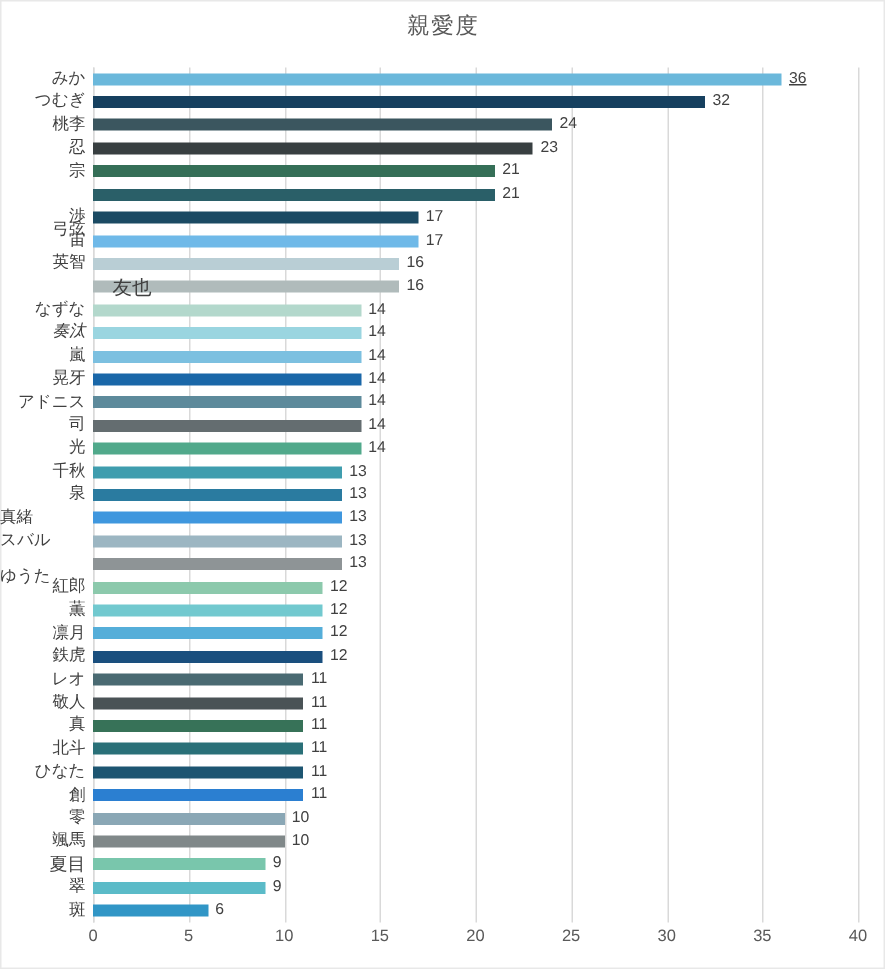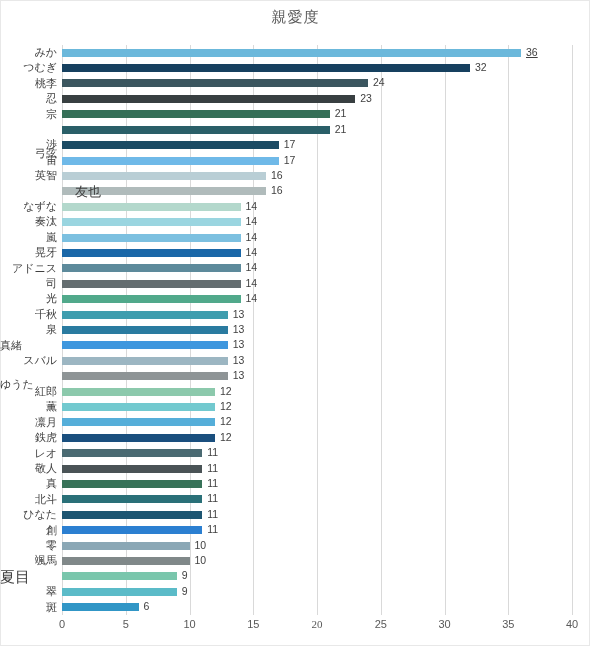--- a/index.html
+++ b/index.html
@@ -273,53 +273,53 @@
       <div style="position: absolute; left: 0px; width: 57px; top: 60.4054px; height: 15.4054px; line-height: 15.4054px; text-align: right; font-size: 11px; color: rgb(64, 64, 64); white-space: nowrap; overflow: visible;">つむぎ</div>
       <div style="position: absolute; left: 0px; width: 57px; top: 75.8108px; height: 15.4054px; line-height: 15.4054px; text-align: right; font-size: 11px; color: rgb(64, 64, 64); white-space: nowrap; overflow: visible;">桃李</div>
       <div style="position: absolute; left: 0px; width: 57px; top: 91.2162px; height: 15.4054px; line-height: 15.4054px; text-align: right; font-size: 11px; color: rgb(64, 64, 64); white-space: nowrap; overflow: visible;">忍</div>
       <div style="position: absolute; left: 0px; width: 57px; top: 106.622px; height: 15.4054px; line-height: 15.4054px; text-align: right; font-size: 11px; color: rgb(64, 64, 64); white-space: nowrap; overflow: visible;">宗</div>
       <div style="position: absolute; left: 0px; width: 57px; top: 122.027px; height: 15.4054px; line-height: 15.4054px; text-align: right; font-size: 11px; color: rgb(64, 64, 64); white-space: nowrap; overflow: visible; margin-top: 24px;">弓弦</div>
       <div style="position: absolute; left: 0px; width: 57px; top: 137.432px; height: 15.4054px; line-height: 15.4054px; text-align: right; font-size: 11px; color: rgb(64, 64, 64); white-space: nowrap; overflow: visible;">渉</div>
       <div style="position: absolute; left: 0px; width: 57px; top: 152.838px; height: 15.4054px; line-height: 15.4054px; text-align: right; font-size: 11px; color: rgb(64, 64, 64); white-space: nowrap; overflow: visible;">宙</div>
       <div style="position: absolute; left: 0px; width: 57px; top: 168.243px; height: 15.4054px; line-height: 15.4054px; text-align: right; font-size: 11px; color: rgb(64, 64, 64); white-space: nowrap; overflow: visible;">英智</div>
       <div style="position: absolute; left: 0px; width: 57px; top: 183.649px; height: 15.4054px; line-height: 15.4054px; text-align: right; font-size: 13px; color: rgb(64, 64, 64); white-space: nowrap; overflow: visible; margin-left: 44px;">友也</div>
       <div style="position: absolute; left: 0px; width: 57px; top: 199.054px; height: 15.4054px; line-height: 15.4054px; text-align: right; font-size: 11px; color: rgb(64, 64, 64); white-space: nowrap; overflow: visible;">なずな</div>
-      <div style="position: absolute; left: 0px; width: 57px; top: 214.459px; height: 15.4054px; line-height: 15.4054px; text-align: right; font-size: 11px; color: rgb(64, 64, 64); white-space: nowrap; overflow: visible;">奏汰</div>
+      <div style="position: absolute; left: 0px; width: 57px; top: 214.459px; height: 15.4054px; line-height: 15.4054px; text-align: right; font-size: 11px; color: rgb(64, 64, 64); white-space: nowrap; overflow: visible; font-style: italic;">奏汰</div>
       <div style="position: absolute; left: 0px; width: 57px; top: 229.865px; height: 15.4054px; line-height: 15.4054px; text-align: right; font-size: 11px; color: rgb(64, 64, 64); white-space: nowrap; overflow: visible;">嵐</div>
       <div style="position: absolute; left: 0px; width: 57px; top: 245.27px; height: 15.4054px; line-height: 15.4054px; text-align: right; font-size: 11px; color: rgb(64, 64, 64); white-space: nowrap; overflow: visible;">晃牙</div>
       <div style="position: absolute; left: 0px; width: 57px; top: 260.676px; height: 15.4054px; line-height: 15.4054px; text-align: right; font-size: 11px; color: rgb(64, 64, 64); white-space: nowrap; overflow: visible;">アドニス</div>
       <div style="position: absolute; left: 0px; width: 57px; top: 276.081px; height: 15.4054px; line-height: 15.4054px; text-align: right; font-size: 11px; color: rgb(64, 64, 64); white-space: nowrap; overflow: visible;">司</div>
       <div style="position: absolute; left: 0px; width: 57px; top: 291.486px; height: 15.4054px; line-height: 15.4054px; text-align: right; font-size: 11px; color: rgb(64, 64, 64); white-space: nowrap; overflow: visible;">光</div>
       <div style="position: absolute; left: 0px; width: 57px; top: 306.892px; height: 15.4054px; line-height: 15.4054px; text-align: right; font-size: 11px; color: rgb(64, 64, 64); white-space: nowrap; overflow: visible;">千秋</div>
       <div style="position: absolute; left: 0px; width: 57px; top: 322.297px; height: 15.4054px; line-height: 15.4054px; text-align: right; font-size: 11px; color: rgb(64, 64, 64); white-space: nowrap; overflow: visible;">泉</div>
       <div style="position: absolute; left: 0px; width: 57px; top: 337.703px; height: 15.4054px; line-height: 15.4054px; text-align: left; font-size: 11px; color: rgb(64, 64, 64); white-space: nowrap; overflow: visible;">真緒</div>
-      <div style="position: absolute; left: 0px; width: 57px; top: 353.108px; height: 15.4054px; line-height: 15.4054px; text-align: right; font-size: 11px; color: rgb(64, 64, 64); white-space: nowrap; overflow: visible;">スバル</div>
+      <div style="position: absolute; left: 0px; width: 57px; top: 353.108px; height: 15.4054px; line-height: 15.4054px; font-size: 11px; color: rgb(64, 64, 64); white-space: nowrap; overflow: visible;">スバル</div>
       <div style="position: absolute; left: 0px; width: 57px; top: 377px; height: 15.4054px; line-height: 15.4054px; text-align: left; font-size: 11px; color: rgb(64, 64, 64); white-space: nowrap; overflow: visible;">ゆうた</div>
       <div style="position: absolute; left: 0px; width: 57px; top: 383.919px; height: 15.4054px; line-height: 15.4054px; text-align: right; font-size: 11px; color: rgb(64, 64, 64); white-space: nowrap; overflow: visible;">紅郎</div>
       <div style="position: absolute; left: 0px; width: 57px; top: 399.324px; height: 15.4054px; line-height: 15.4054px; text-align: right; font-size: 11px; color: rgb(64, 64, 64); white-space: nowrap; overflow: visible;">薫</div>
       <div style="position: absolute; left: 0px; width: 57px; top: 414.73px; height: 15.4054px; line-height: 15.4054px; text-align: right; font-size: 11px; color: rgb(64, 64, 64); white-space: nowrap; overflow: visible;">凛月</div>
       <div style="position: absolute; left: 0px; width: 57px; top: 430.135px; height: 15.4054px; line-height: 15.4054px; text-align: right; font-size: 11px; color: rgb(64, 64, 64); white-space: nowrap; overflow: visible;">鉄虎</div>
       <div style="position: absolute; left: 0px; width: 57px; top: 445.541px; height: 15.4054px; line-height: 15.4054px; text-align: right; font-size: 11px; color: rgb(64, 64, 64); white-space: nowrap; overflow: visible;">レオ</div>
       <div style="position: absolute; left: 0px; width: 57px; top: 460.946px; height: 15.4054px; line-height: 15.4054px; text-align: right; font-size: 11px; color: rgb(64, 64, 64); white-space: nowrap; overflow: visible;">敬人</div>
       <div style="position: absolute; left: 0px; width: 57px; top: 476.351px; height: 15.4054px; line-height: 15.4054px; text-align: right; font-size: 11px; color: rgb(64, 64, 64); white-space: nowrap; overflow: visible;">真</div>
       <div style="position: absolute; left: 0px; width: 57px; top: 491.757px; height: 15.4054px; line-height: 15.4054px; text-align: right; font-size: 11px; color: rgb(64, 64, 64); white-space: nowrap; overflow: visible; font-family: Liberation Serif, serif;">北斗</div>
       <div style="position: absolute; left: 0px; width: 57px; top: 507.162px; height: 15.4054px; line-height: 15.4054px; text-align: right; font-size: 11px; color: rgb(64, 64, 64); white-space: nowrap; overflow: visible;">ひなた</div>
       <div style="position: absolute; left: 0px; width: 57px; top: 522.568px; height: 15.4054px; line-height: 15.4054px; text-align: right; font-size: 11px; color: rgb(64, 64, 64); white-space: nowrap; overflow: visible;">創</div>
       <div style="position: absolute; left: 0px; width: 57px; top: 537.973px; height: 15.4054px; line-height: 15.4054px; text-align: right; font-size: 11px; color: rgb(64, 64, 64); white-space: nowrap; overflow: visible;">零</div>
       <div style="position: absolute; left: 0px; width: 57px; top: 553.378px; height: 15.4054px; line-height: 15.4054px; text-align: right; font-size: 11px; color: rgb(64, 64, 64); white-space: nowrap; overflow: visible;">颯馬</div>
-      <div style="position: absolute; left: 0px; width: 57px; top: 568.784px; height: 15.4054px; line-height: 15.4054px; font-size: 15px; color: rgb(64, 64, 64); white-space: nowrap; overflow: visible;">夏目</div>
+      <div style="position: absolute; left: 0px; width: 57px; top: 568.784px; height: 15.4054px; line-height: 15.4054px; text-align: right; font-size: 12px; color: rgb(64, 64, 64); white-space: nowrap; overflow: visible;">夏目</div>
       <div style="position: absolute; left: 0px; width: 57px; top: 584.189px; height: 15.4054px; line-height: 15.4054px; text-align: right; font-size: 11px; color: rgb(64, 64, 64); white-space: nowrap; overflow: visible;">翠</div>
       <div style="position: absolute; left: 0px; width: 57px; top: 599.595px; height: 15.4054px; line-height: 15.4054px; text-align: right; font-size: 11px; color: rgb(64, 64, 64); white-space: nowrap; overflow: visible;">斑</div>
     </div>
 
   <div id="xticks">
       <div class="xtick" style="left: 62px;">0</div>
       <div class="xtick" style="left: 125.75px;">5</div>
       <div class="xtick" style="left: 189.5px;">10</div>
       <div class="xtick" style="left: 253.25px;">15</div>
-      <div class="xtick" style="left: 317px; font-family: Liberation Serif, serif;">20</div>
+      <div class="xtick" style="left: 317px;">20</div>
       <div class="xtick" style="left: 380.75px;">25</div>
       <div class="xtick" style="left: 444.5px;">30</div>
       <div class="xtick" style="left: 508.25px;">35</div>
       <div class="xtick" style="left: 572px;">40</div>
     </div>
 
 </div>
 
 </body></html>

